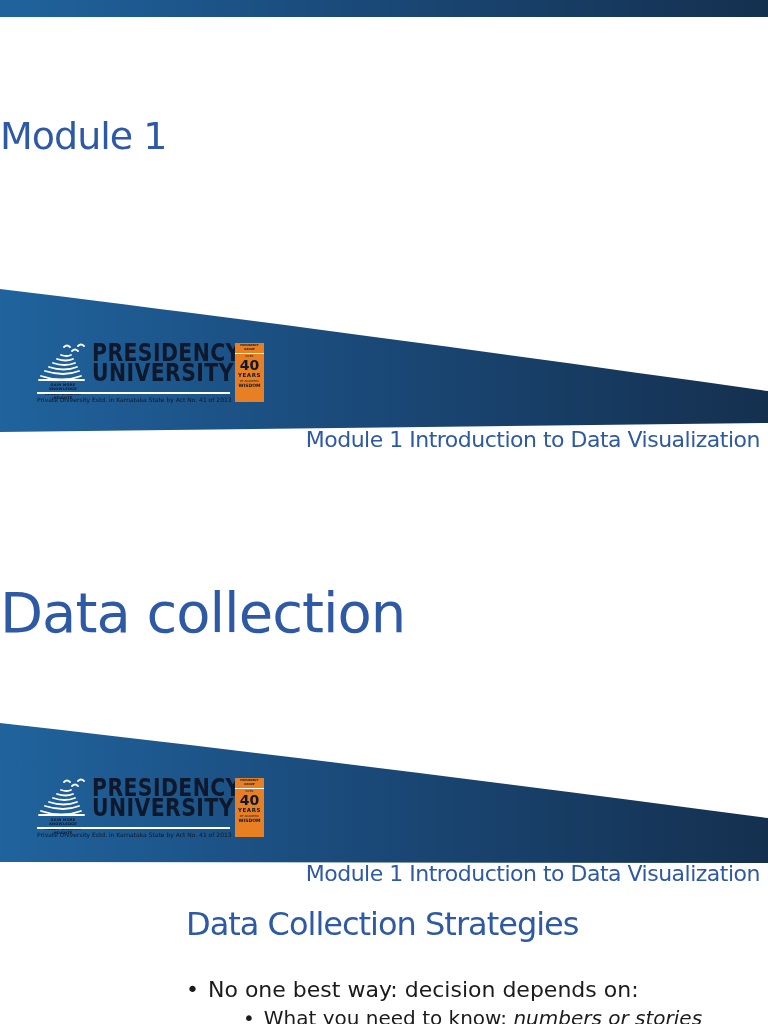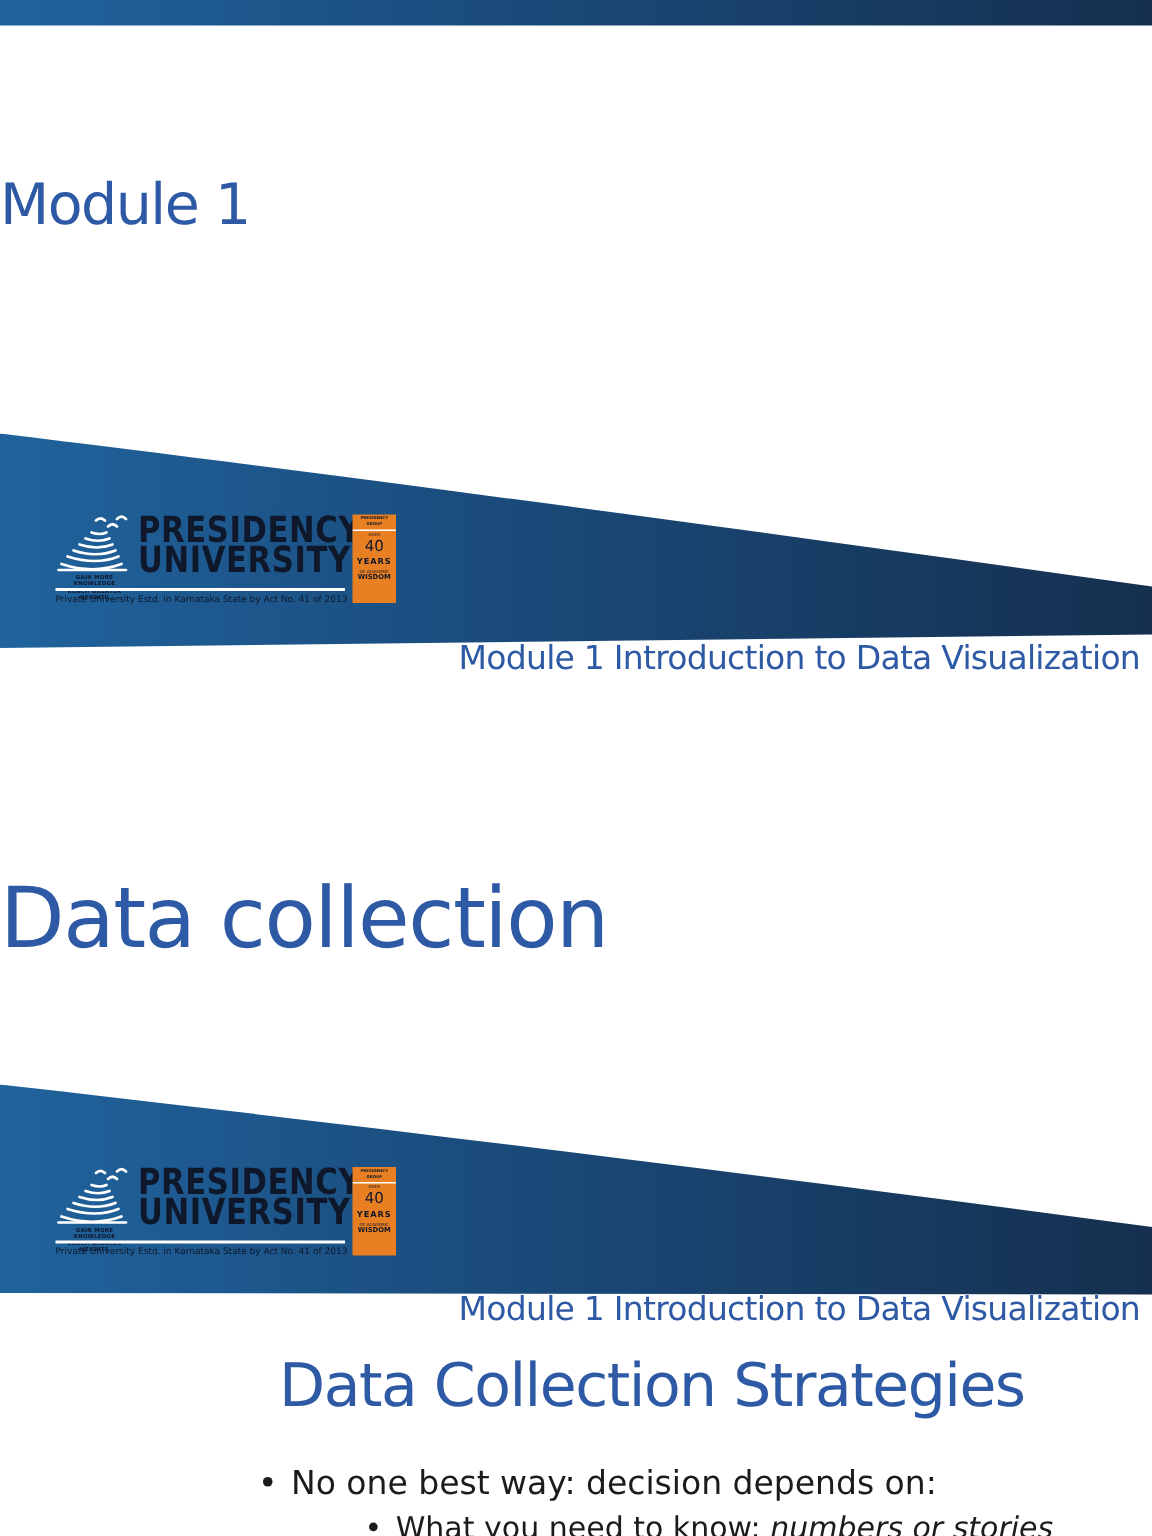--- a/index.html
+++ b/index.html
@@ -9,24 +9,24 @@
   }
   .topbar{position:absolute;left:0;top:0;width:768px;height:17px;
     background:linear-gradient(to right,#20639d,#1a4a7a 45%,#15304f);}
   .band-svg{position:absolute;left:0;width:768px;display:block;}
   .slide-title{position:absolute;left:0;width:768px;text-align:left;color:#2e59a5;}
   .title-1{top:114px;font-size:38px;line-height:44px;font-weight:500;letter-spacing:-1px;}
   .title-2{top:585px;font-size:56px;line-height:56px;font-weight:500;letter-spacing:-1px;}
   .slide-footer{position:absolute;right:8px;font-size:22px;line-height:20px;
     color:#2e59a5;font-weight:500;letter-spacing:-0.5px;white-space:nowrap;}
   .footer-1{top:430px;} .footer-2{top:864px;}
-  .heading-3{position:absolute;left:186px;top:903px;font-size:40px;line-height:42px;
+  .heading-3{position:absolute;left:186px;top:903px;font-size:32px;line-height:42px;
     color:#2e59a5;font-weight:500;letter-spacing:-1px;white-space:nowrap;}
   .bullet-row{position:absolute;color:#1b1b1b;white-space:nowrap;}
-  .bullet-l1{left:172px;top:977px;font-size:22px;line-height:26px;}
+  .bullet-l1{left:186px;top:977px;font-size:22px;line-height:26px;}
   .bullet-l2{left:243px;top:1006px;font-size:20px;line-height:24px;}
   .bullet-marker{display:inline-block;margin-right:9px;}
   .italic{font-style:italic;}
   
   .logo{position:absolute;left:37px;width:230px;height:64px;color:#0f172a;}
   .logo-1{top:342px;} .logo-2{top:777px;}
   .logo-icon{position:absolute;left:0;top:1px;}
   .logo-tagline{position:absolute;left:0;top:41px;width:52px;text-align:center;
     font-size:3.6px;line-height:4.4px;font-weight:700;letter-spacing:0.2px;}
   .logo-name{position:absolute;left:55px;top:1px;font-size:24px;line-height:20px;
@@ -34,21 +34,21 @@
     letter-spacing:0.5px;}
   .logo-rule{position:absolute;left:0;top:50px;width:193px;height:1.5px;background:#ffffff;}
   .logo-estd{position:absolute;left:0;top:54px;width:193px;text-align:center;
     font-size:6px;line-height:7px;white-space:nowrap;}
   .badge{position:absolute;left:198px;top:1px;width:29px;height:59px;background:#e87f22;
     text-align:center;overflow:hidden;}
   .badge div{width:100%;}
   .badge-group{font-size:2.6px;line-height:4px;font-weight:700;margin-top:1px;}
   .badge-sep{height:0.8px;background:#ffffff;width:80%;margin:0.6px auto;}
   .badge-over{font-size:2.8px;line-height:4px;}
-  .badge-number{font-size:10px;line-height:14px;font-weight:400;}
+  .badge-number{font-size:14px;line-height:14px;font-weight:700;}
   .badge-years{font-size:5.5px;line-height:6px;font-weight:700;letter-spacing:0.6px;}
   .badge-academic{font-size:2.8px;line-height:4px;margin-top:0.6px;}
   .badge-wisdom{font-size:4.5px;line-height:6px;font-weight:700;margin-top:0.6px;}
 </style>
 </head>
 <body>
 
 <div id="page">
 
   <div class="topbar"></div>

